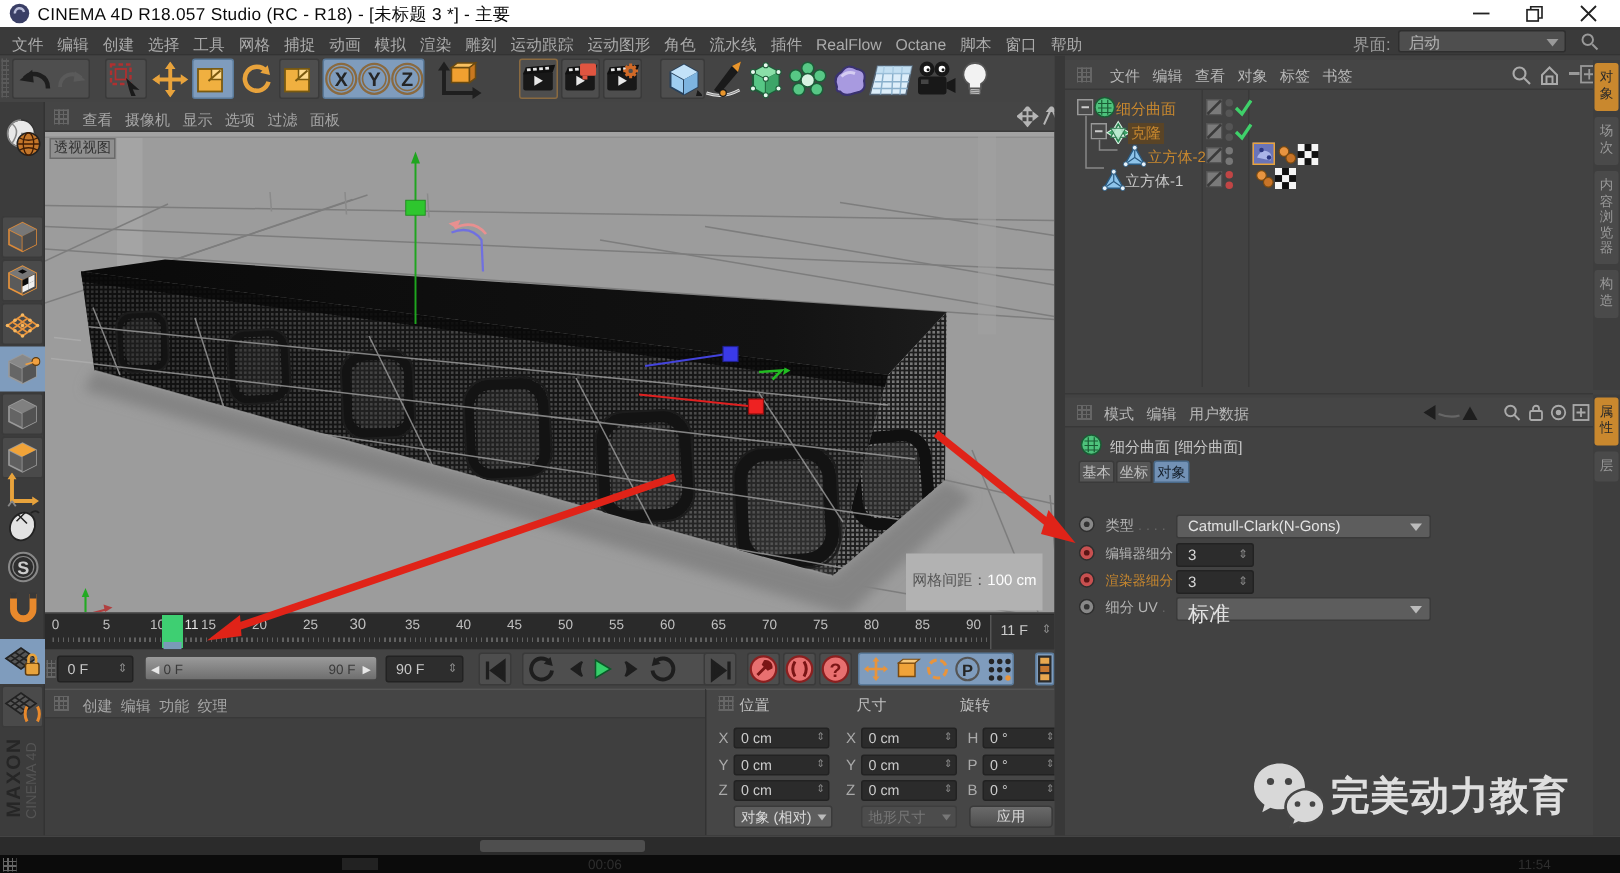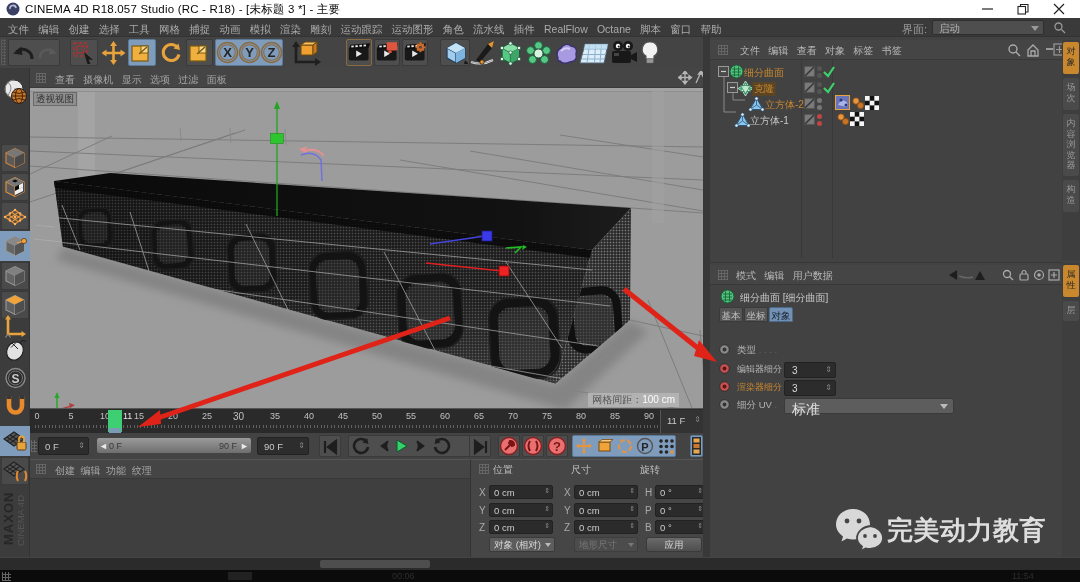--- a/index.html
+++ b/index.html
@@ -488,21 +488,21 @@
 <g stroke-width="1.4" fill="none">
         <line x1="27" y1="322" x2="27" y2="307" stroke="#22aa22"></line>
         <line x1="27" y1="322" x2="42" y2="318" stroke="#b04040"></line>
         <line x1="27" y1="322" x2="37" y2="328" stroke="#4444cc"></line>
       </g>
 <polygon points="27,304 24.5,310 29.5,310" fill="#22aa22"></polygon>
 <polygon points="45,317 39,315 40,320" fill="#b04040"></polygon>
 <polygon points="40,330 35,325 33,330" fill="#4444cc"></polygon>
 </svg>
 <div class="abs" style="left:3px;top:4px;background:#8f8f8f;border:1px solid #6a6a6a;font-size:9.5px;color:#333;padding:0 2px;line-height:12px">透视视图</div>
-<div class="abs" style="right:24px;bottom:1px;background:#b2b2b2;font-size:10px;padding:0 4px;line-height:14px"><span style="color:#555">网格间距：</span><span style="color:#fdfdfd">100 cm</span></div>
+<div class="abs" style="right:8px;bottom:1px;background:#b2b2b2;font-size:10px;padding:12px 4px;line-height:14px"><span style="color:#555">网格间距：</span><span style="color:#fdfdfd">100 cm</span></div>
 </div>
 <div class="abs" id="ruler" style="left:30px;top:408px;width:673px;height:25px;background:#2a2a2a;border-top:1px solid #555;overflow:hidden">
 <div class="abs" style="left:-1px;top:2px;width:16px;text-align:center;font-size:9px;color:#c0c0c0">0</div>
 <div class="abs" style="left:33px;top:2px;width:16px;text-align:center;font-size:9px;color:#c0c0c0">5</div>
 <div class="abs" style="left:67px;top:2px;width:16px;text-align:center;font-size:9px;color:#c0c0c0">10</div>
 <div class="abs" style="left:101px;top:2px;width:16px;text-align:center;font-size:9px;color:#c0c0c0">15</div>
 <div class="abs" style="left:135px;top:2px;width:16px;text-align:center;font-size:9px;color:#c0c0c0">20</div>
 <div class="abs" style="left:169px;top:2px;width:16px;text-align:center;font-size:9px;color:#c0c0c0">25</div>
 <div class="abs" style="left:203px;top:2px;width:16px;text-align:left;font-size:10px;color:#c0c0c0">30</div>
 <div class="abs" style="left:237px;top:2px;width:16px;text-align:center;font-size:9px;color:#c0c0c0">35</div>
@@ -878,20 +878,24 @@
       </svg>
 <div class="abs" style="left:30px;top:28px;font-size:10px;color:#c8c8c8">细分曲面 [细分曲面]</div>
 <div class="abs" style="left:9px;top:44px;width:24px;height:15px;background:#555;border:1px solid #3a3a3a;border-radius:2px 2px 0 0;font-size:9.5px;color:#c0c0c0;text-align:center;line-height:15px">基本</div>
 <div class="abs" style="left:34px;top:44px;width:24px;height:15px;background:#555;border:1px solid #3a3a3a;border-radius:2px 2px 0 0;font-size:9.5px;color:#c0c0c0;text-align:center;line-height:15px">坐标</div>
 <div class="abs" style="left:59px;top:44px;width:24px;height:15px;background:#7291b5;border:1px solid #4a6a8a;border-radius:2px 2px 0 0;font-size:9.5px;color:#16202c;text-align:center;line-height:15px">对象</div>
 <svg class="abs" style="left:9px;top:81px" width="11" height="11">
         <circle cx="5.5" cy="5.5" r="4.8" fill="#888" stroke="#2e2e2e" stroke-width="1"></circle>
         <circle cx="5.5" cy="5.5" r="1.9" fill="#333"></circle>
       </svg>
 <div class="abs" style="left:27px;top:81px;font-size:9.5px;color:#b4b4b4">类型 <span style="color:#666">. . . .</span></div>
+<div class="abs" style="left:74px;top:80px;width:170px;height:16px;background:#5d5d5d;border:1px solid #3a3a3a;border-radius:2px">
+        <span style="position:absolute;left:7px;top:2px;font-size:10px;color:#e2e2e2">Catmull-Clark(N-Gons)</span>
+        <span style="position:absolute;right:5px;top:5px;width:0;height:0;border-left:4px solid transparent;border-right:4px solid transparent;border-top:5px solid #bbb"></span>
+      </div>
 <svg class="abs" style="left:9px;top:100px" width="11" height="11">
         <circle cx="5.5" cy="5.5" r="4.8" fill="#c85050" stroke="#2e2e2e" stroke-width="1"></circle>
         <circle cx="5.5" cy="5.5" r="1.9" fill="#5a1515"></circle>
       </svg>
 <div class="abs" style="left:27px;top:100px;font-size:9px;color:#b4b4b4">编辑器细分</div>
 <div class="abs" style="left:74px;top:99px;width:52px;height:16px;background:#2c2c2c;border:1px solid #222;border-radius:2px">
         <span style="position:absolute;left:7px;top:2px;font-size:10px;color:#d8d8d8">3</span>
         <span style="position:absolute;right:3px;top:2px;font-size:8px;color:#888">⇕</span>
       </div>
 <svg class="abs" style="left:9px;top:118px" width="11" height="11">

